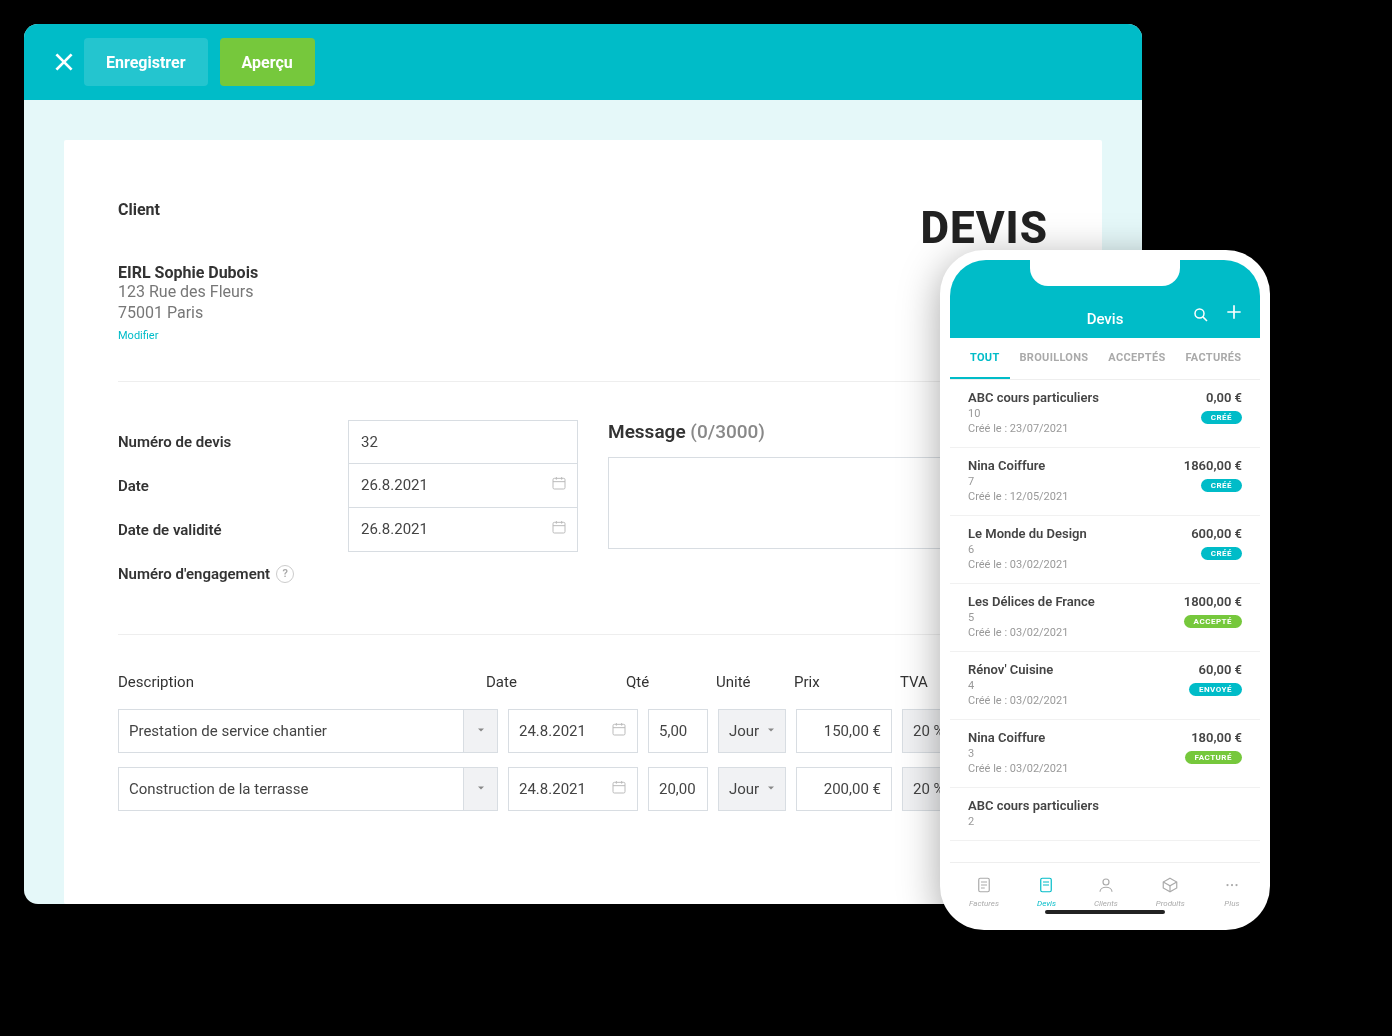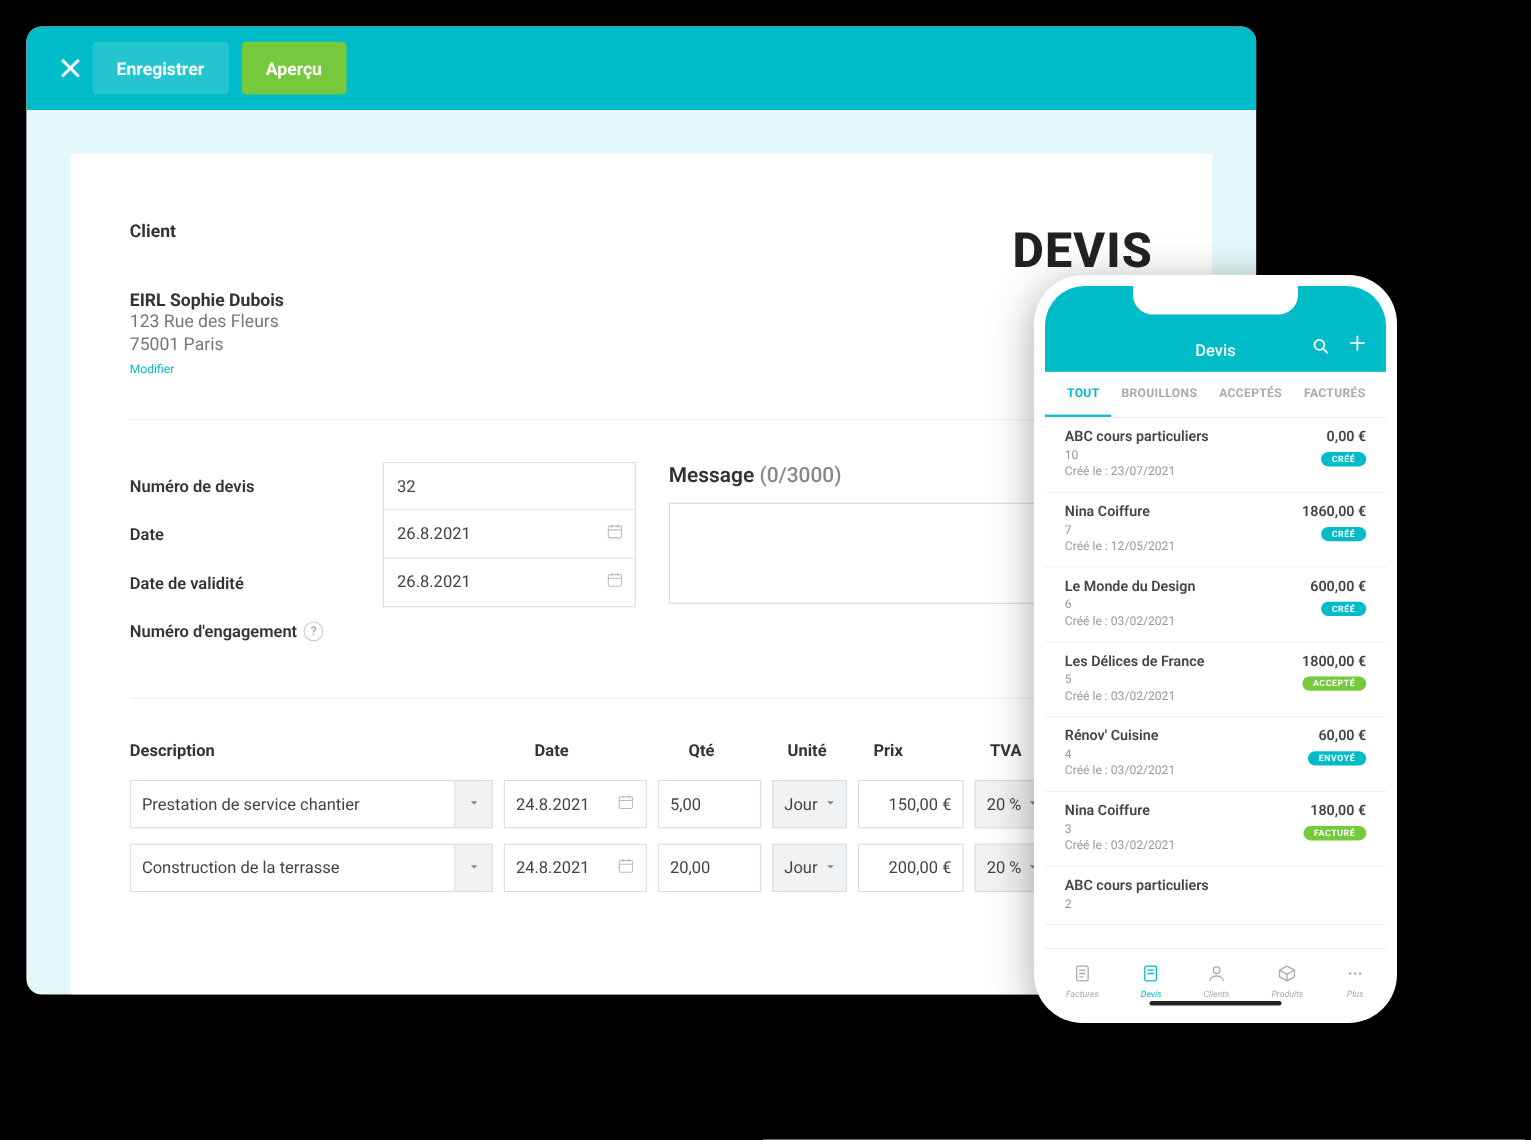--- a/index.html
+++ b/index.html
@@ -74,42 +74,42 @@
   .input-box input { border: none; outline: none; width: 100%; font-size: 15px; color: #444; background: transparent; }
   .input-box input::placeholder { color: #aab; }
   .cal-icon { position: absolute; right: 10px; color: #bbb; }
   .cal-icon svg { width: 16px; height: 16px; stroke: #bbb; fill: none; stroke-width: 1.5; }
 
   .msg-label { font-size: 19px; font-weight: 600; color: #333; }
   .msg-label .count { color: #888; font-weight: 500; }
   .msg-box { margin-top: 14px; border: 1px solid #d8dde2; height: 92px; }
 
   
-  .items-head { display: flex; font-size: 15px; font-weight: 700; color: #333; margin-bottom: 18px; }
+  .items-head { display: flex; font-size: 15px; font-weight: 400; color: #333; margin-bottom: 18px; }
   .col-desc { width: 368px; }
   .col-date { width: 140px; }
   .col-qty  { width: 90px; }
   .col-unit { width: 78px; }
   .col-price{ width: 106px; }
   .col-tva  { width: 78px; }
 
   .items-row { display: flex; gap: 10px; margin-bottom: 14px; }
   .cell {
     height: 44px; border: 1px solid #d8dde2; background: #fff;
     display: flex; align-items: center; padding: 0 10px; font-size: 15px; color: #444;
     position: relative;
   }
   .cell.select { background: #f1f2f4; justify-content: space-between; padding-right: 8px; cursor: pointer; }
   .cell .dd { color: #888; }
   .dd svg { width: 12px; height: 12px; fill: #888; }
-  .cell-desc-wrap { width: 330px; display: flex; }
+  .cell-desc-wrap { width: 380px; display: flex; }
   .cell-desc { flex: 1; }
   .cell-desc-dd { width: 34px; background: #f1f2f4; border-left: 1px solid #d8dde2; display: flex; align-items: center; justify-content: center; cursor: pointer; border: 1px solid #d8dde2; border-left: none; }
   .cell-date { width: 130px; }
-  .cell-qty  { width: 94px; }
+  .cell-qty  { width: 60px; }
   .cell-unit { width: 68px; }
   .cell-price{ width: 96px; justify-content: flex-end; }
   .cell-tva  { width: 68px; }
 
   
   .phone {
     position: absolute;
     top: 250px; left: 940px;
     width: 330px; height: 680px;
     background: #fff;

